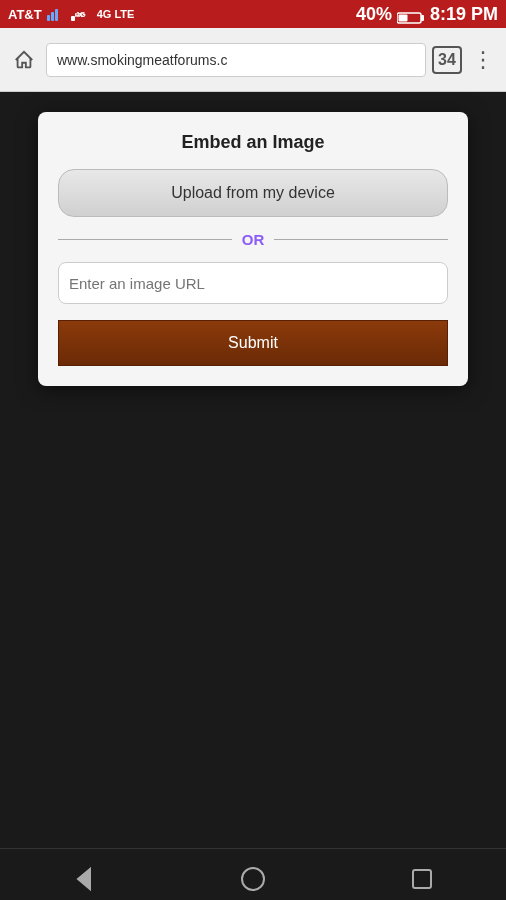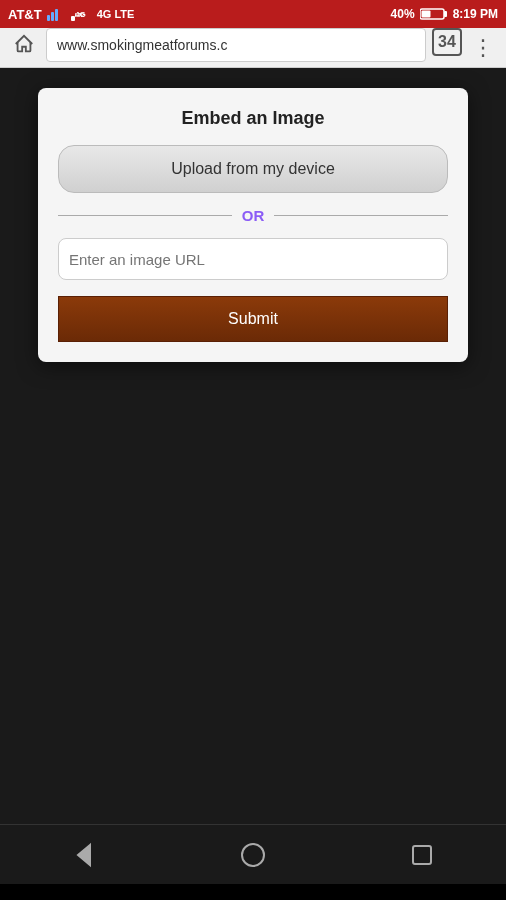--- a/index.html
+++ b/index.html
@@ -28,30 +28,31 @@
     }
     .status-left {
       display: flex;
       align-items: center;
       gap: 5px;
     }
     .status-right {
       display: flex;
       align-items: flex-end;
       gap: 5px;
-      font-size: 12px;
+      font-size: 18px;
       margin-left: 7px;
     }
 
     
     .browser-bar {
       width: 100%;
-      height: 40px;
+      height: 64px;
       background: #f0f0f0;
       display: flex;
+      align-items: center;
       padding: 0 8px;
       gap: 6px;
       border-bottom: 1px solid #ccc;
     }
     .home-btn {
       width: 32px;
       height: 32px;
       display: flex;
       align-items: center;
       justify-content: center;

